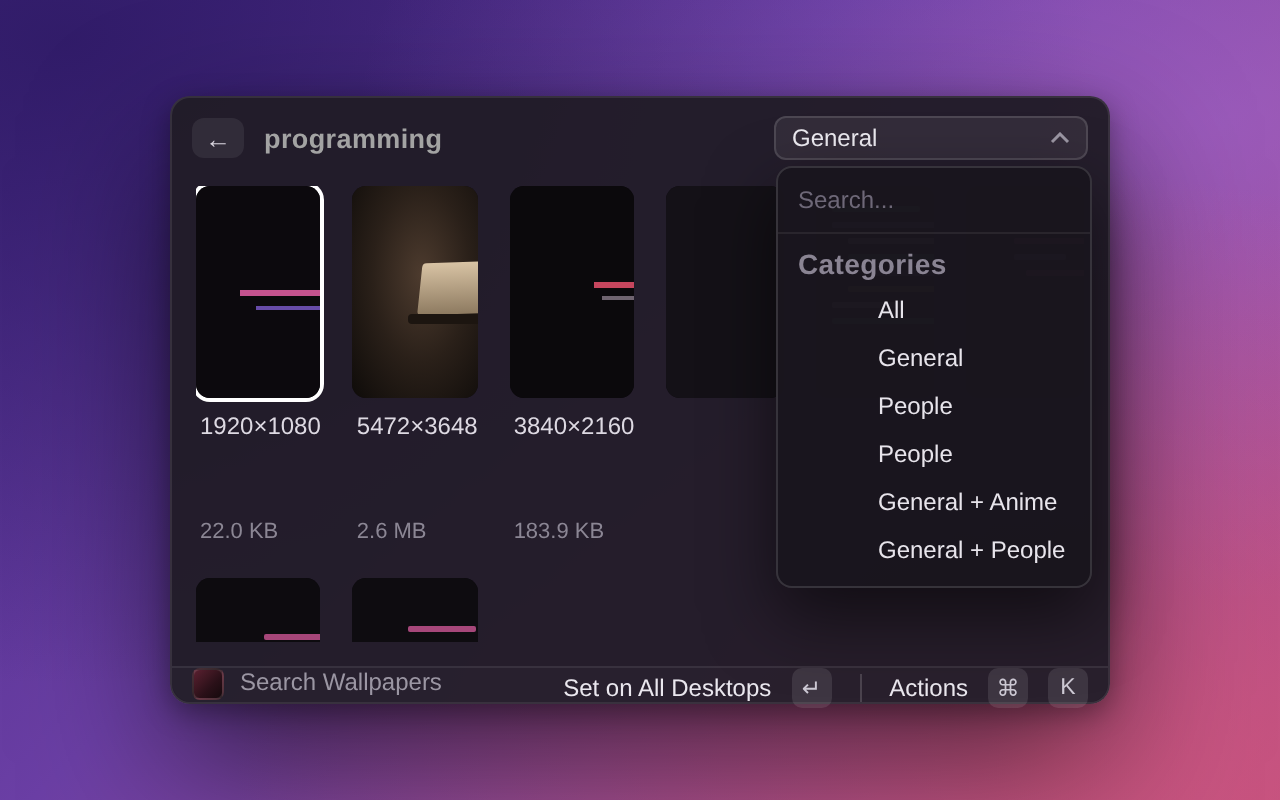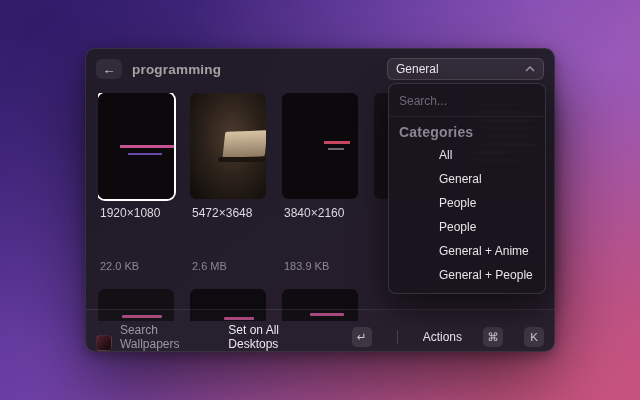--- a/index.html
+++ b/index.html
@@ -34,21 +34,21 @@
   .select {
     margin-left:auto; width:157px; height:22px; border-radius:6px;
     background:rgba(255,255,255,0.07); border:1px solid rgba(255,255,255,0.13);
     display:flex; align-items:center; justify-content:space-between;
     padding:0 8px; color:#eceaf0; font-size:12px;
   }
   .chev { display:flex; align-items:center; }
 
   
   .content { position:absolute; top:44px; left:12px; right:12px; bottom:30px; overflow:hidden; }
-  .grid { display:grid; grid-template-columns:repeat(5, 1fr); column-gap:12px; row-gap:18px;gap:16px; }
+  .grid { display:grid; grid-template-columns:repeat(6, 1fr); column-gap:12px; row-gap:18px;gap:16px; }
   .cell {}
   .thumb {
     height:106px; border-radius:7px; overflow:hidden; position:relative;
     background:#0e0b10;
   }
   .thumb.selected { box-shadow:0 0 0 2px #ffffff; }
   .labels { margin-top:7px; padding-left:2px; }
   .dims { color:#ddd9e2; font-size:12px; line-height:15px; }
   .size { color:#8b8694; font-size:11px; line-height:14px;margin-top:38px; }
 
@@ -102,33 +102,33 @@
     width:100%; background:transparent; border:none; outline:none;
     color:#e8e5ee; font-size:12px; font-family:"Liberation Sans", sans-serif;
   }
   .panel-search input::placeholder { color:#6e6878; }
   .panel-section { padding:7px 10px 3px; font-size:14px; font-weight:700; color:#8a8493; letter-spacing:0.2px; }
   .panel-item { padding:5px 10px; font-size:12px; color:#e7e4eb; cursor:default;margin-left:40px; }
   .panel-pad { height:6px; }
 
   
   .footer {
-    position:absolute; left:0; right:0; bottom:0; height:42px;
+    position:absolute; left:0; right:0; bottom:0; height:18px;
     border-top:1px solid rgba(255,255,255,0.08);
-    display:flex; align-items:flex-end; padding:0 10px; gap:8px;
+    display:flex; align-items:flex-start; padding:0 10px; gap:8px;
     background:rgba(255,255,255,0.015);
     border-radius:0 0 10px 10px;
   }
   .ext-icon {
     width:16px; height:16px; border-radius:4px;
     background:linear-gradient(135deg,#5a2030 0%, #2a1018 60%, #15090d 100%);
     border:1px solid rgba(255,255,255,0.12);
   }
   .cmd-name { color:#9b96a3; font-size:12px; }
-  .footer-right { margin-left:auto; display:flex; align-items:center; gap:21px; }
+  .footer-right { margin-left:auto; display:flex; align-items:center; gap:10px; }
   .action-label { color:#eae7ee; font-size:12px; }
   .keycap {
     min-width:20px; height:20px; padding:0 4px; border-radius:5px;
     background:rgba(255,255,255,0.1); color:#cdc9d4;
     display:flex; align-items:center; justify-content:center; font-size:11.5px;
   }
   .vdiv { width:1px; height:14px; background:rgba(255,255,255,0.16); margin:0 4px; }
 </style>
 </head>
 <body>

